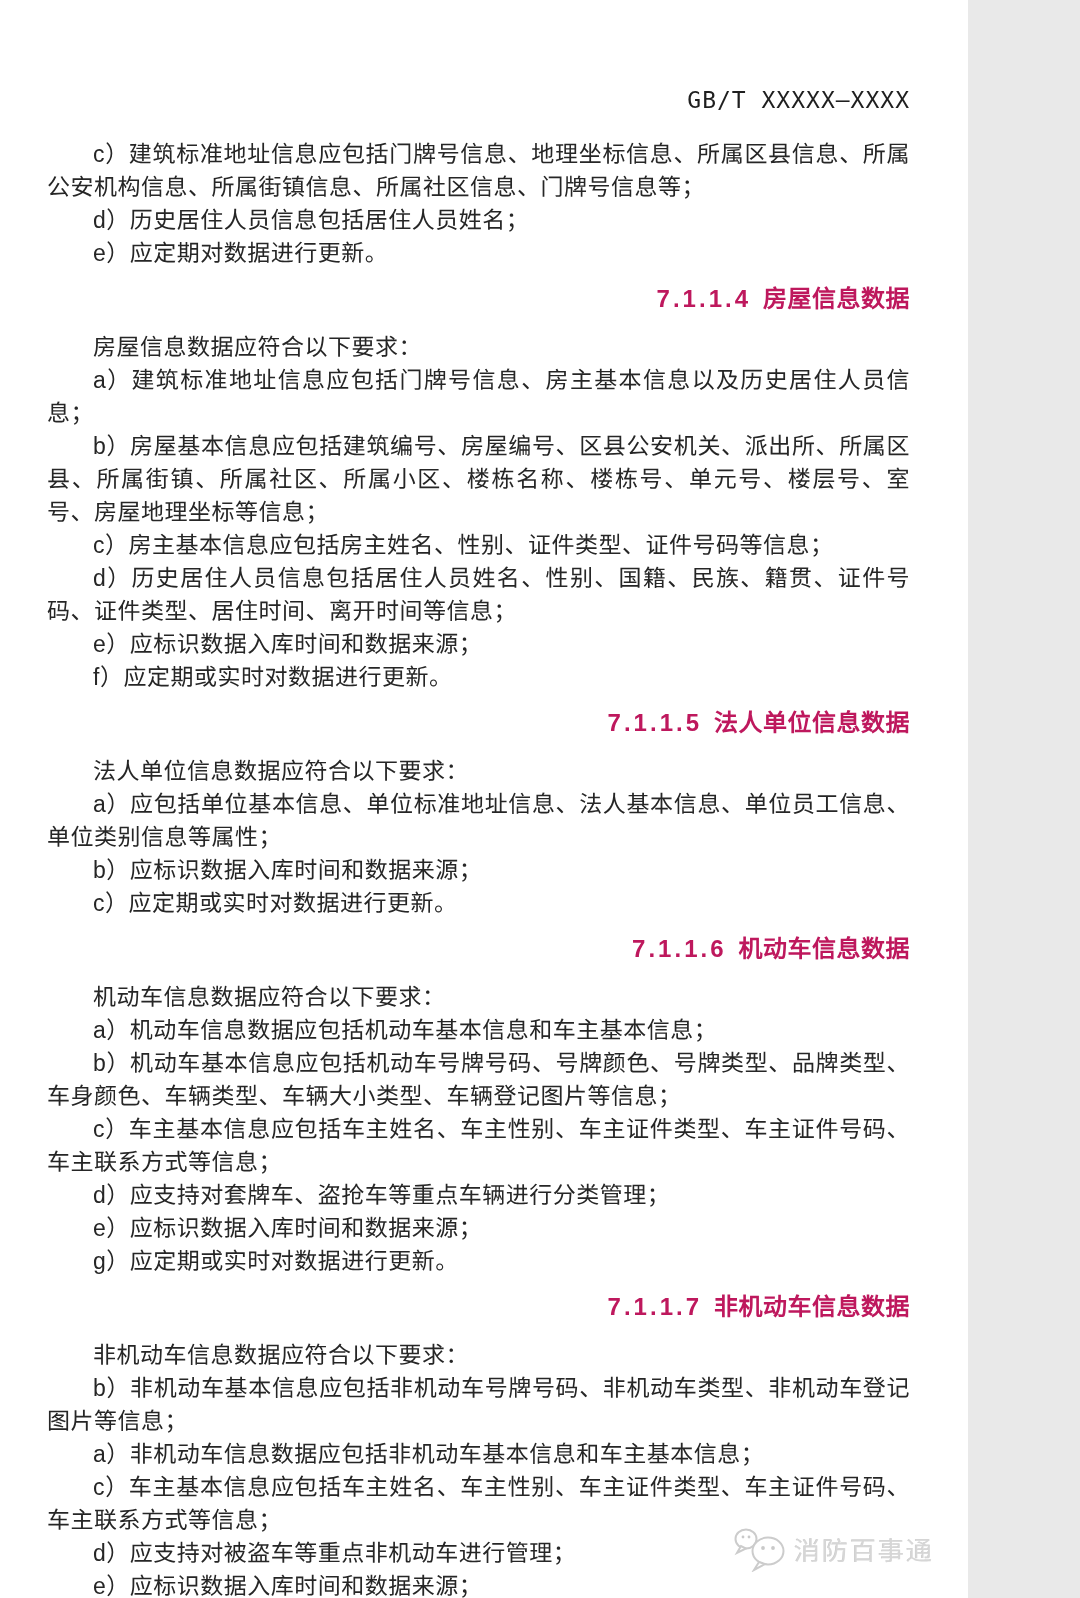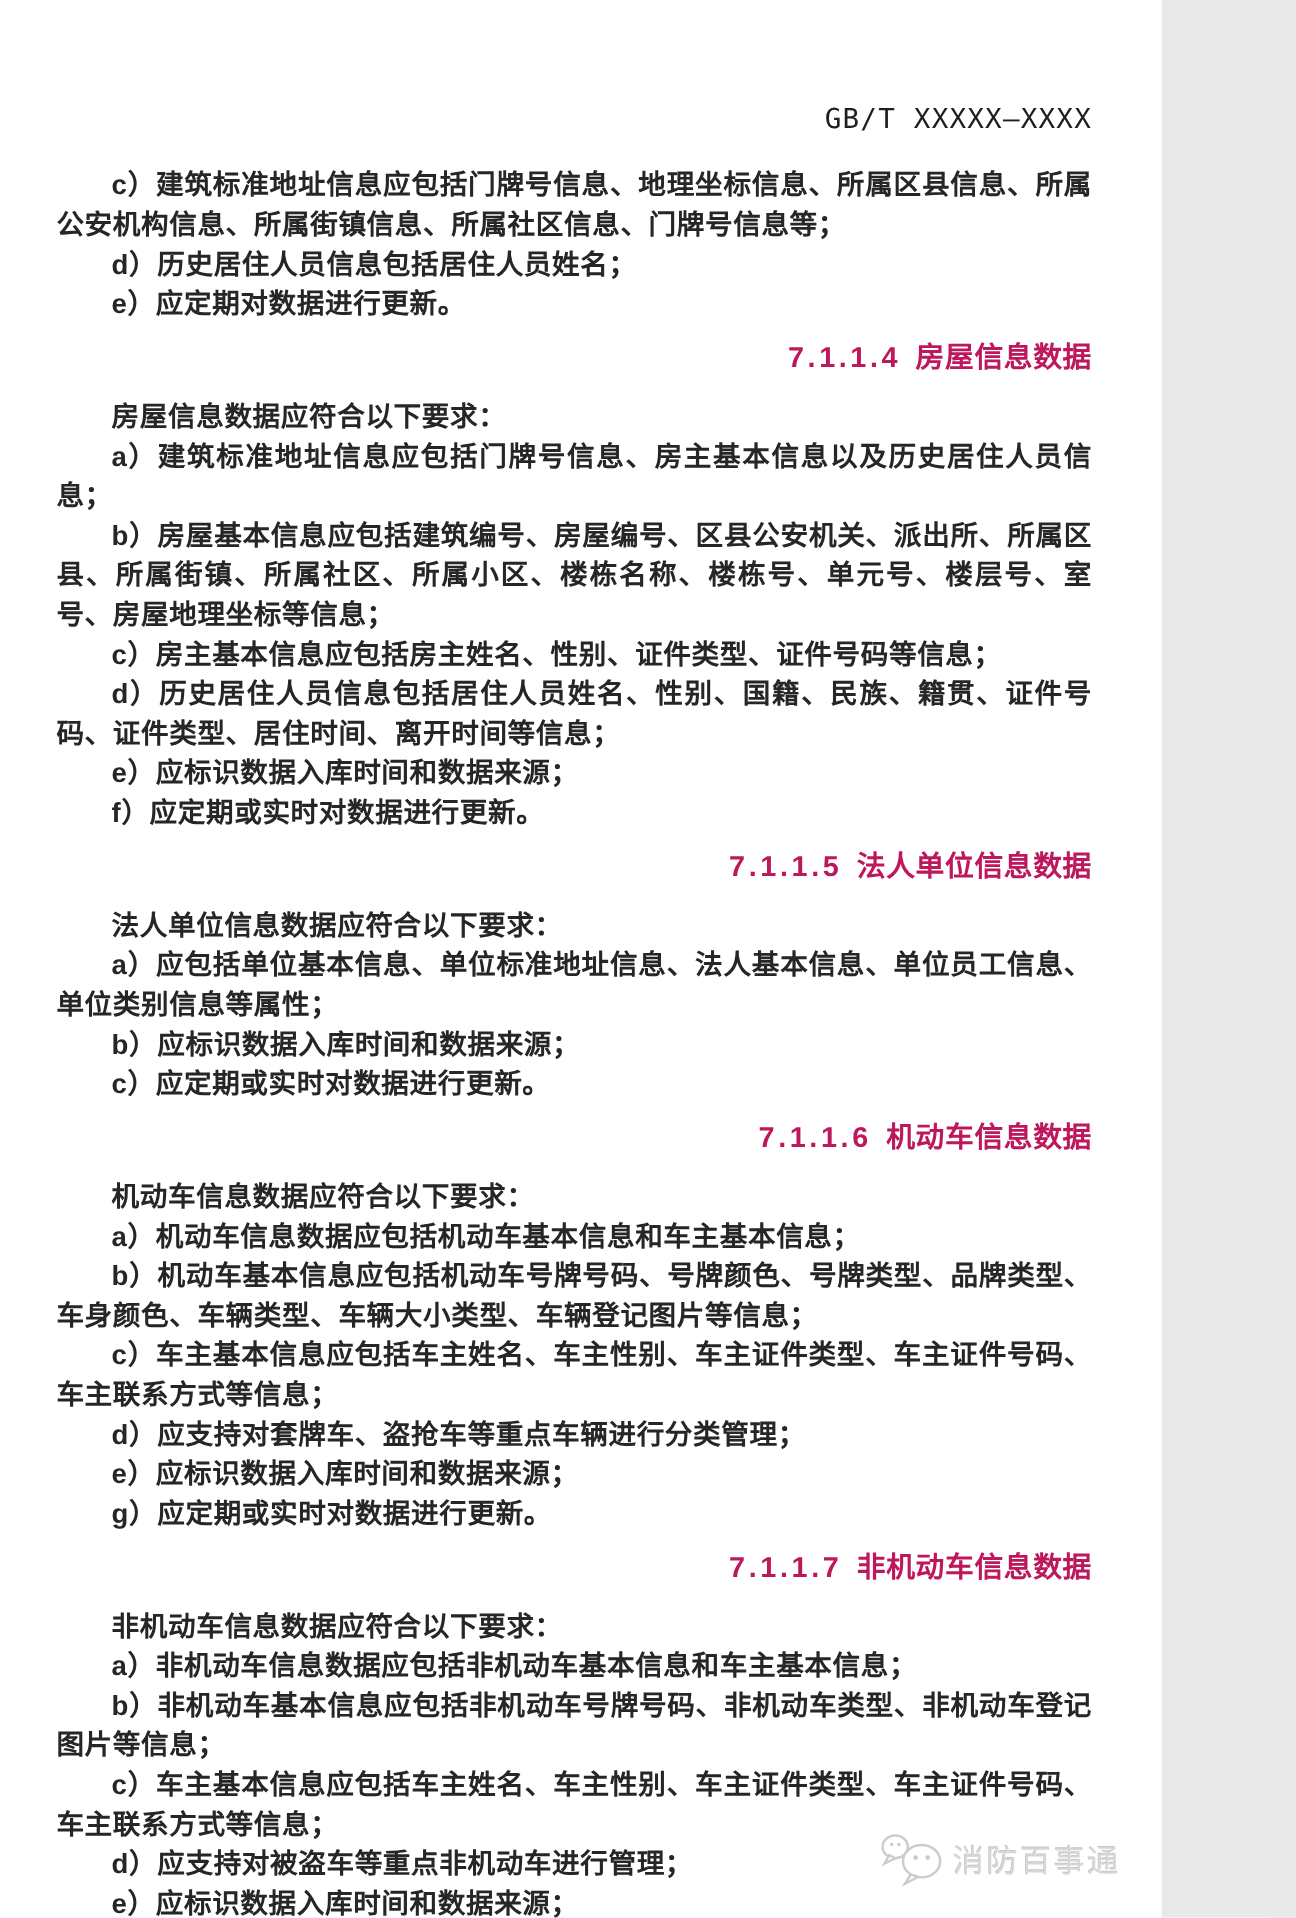--- a/index.html
+++ b/index.html
@@ -33,21 +33,20 @@
     position:absolute;
     top:138px;left:47px;right:58px;
   }
   #content p{
     margin:0;
     font-size:23px;
     line-height:33px;
     text-align:justify;
     text-indent:2em;
     letter-spacing:0.5px;
-    font-weight:bold;
   }
   #content p.intro{
     margin-top:14px;
   }
   h3.sec-heading{
     margin:14px 0 17px 0;
     font-size:24px;
     line-height:30px;
     font-weight:700;
     color:#be185d;
@@ -114,22 +113,22 @@
       <p class="clause">a）机动车信息数据应包括机动车基本信息和车主基本信息；</p>
       <p class="clause">b）机动车基本信息应包括机动车号牌号码、号牌颜色、号牌类型、品牌类型、车身颜色、车辆类型、车辆大小类型、车辆登记图片等信息；</p>
       <p class="clause">c）车主基本信息应包括车主姓名、车主性别、车主证件类型、车主证件号码、车主联系方式等信息；</p>
       <p class="clause">d）应支持对套牌车、盗抢车等重点车辆进行分类管理；</p>
       <p class="clause">e）应标识数据入库时间和数据来源；</p>
       <p class="clause">g）应定期或实时对数据进行更新。</p>
       <h3 class="sec-heading">
     <span class="sec-num">7.1.1.7</span><span class="sec-title">非机动车信息数据</span>
   </h3>
       <p class="intro">非机动车信息数据应符合以下要求：</p>
+      <p class="clause">b）非机动车基本信息应包括非机动车号牌号码、非机动车类型、非机动车登记图片等信息；</p>
       <p class="clause">a）非机动车信息数据应包括非机动车基本信息和车主基本信息；</p>
-      <p class="clause">b）非机动车基本信息应包括非机动车号牌号码、非机动车类型、非机动车登记图片等信息；</p>
       <p class="clause">c）车主基本信息应包括车主姓名、车主性别、车主证件类型、车主证件号码、车主联系方式等信息；</p>
       <p class="clause">d）应支持对被盗车等重点非机动车进行管理；</p>
       <p class="clause">e）应标识数据入库时间和数据来源；</p>
     </main>
 
   <div class="watermark">
     <span class="wm-icon">
       <svg width="56" height="48" viewBox="0 0 56 48" xmlns="http://www.w3.org/2000/svg">
         <g stroke="#cccccc" fill="#ffffff" stroke-width="2">
           <ellipse cx="14" cy="15" rx="10.5" ry="9.5"></ellipse>

